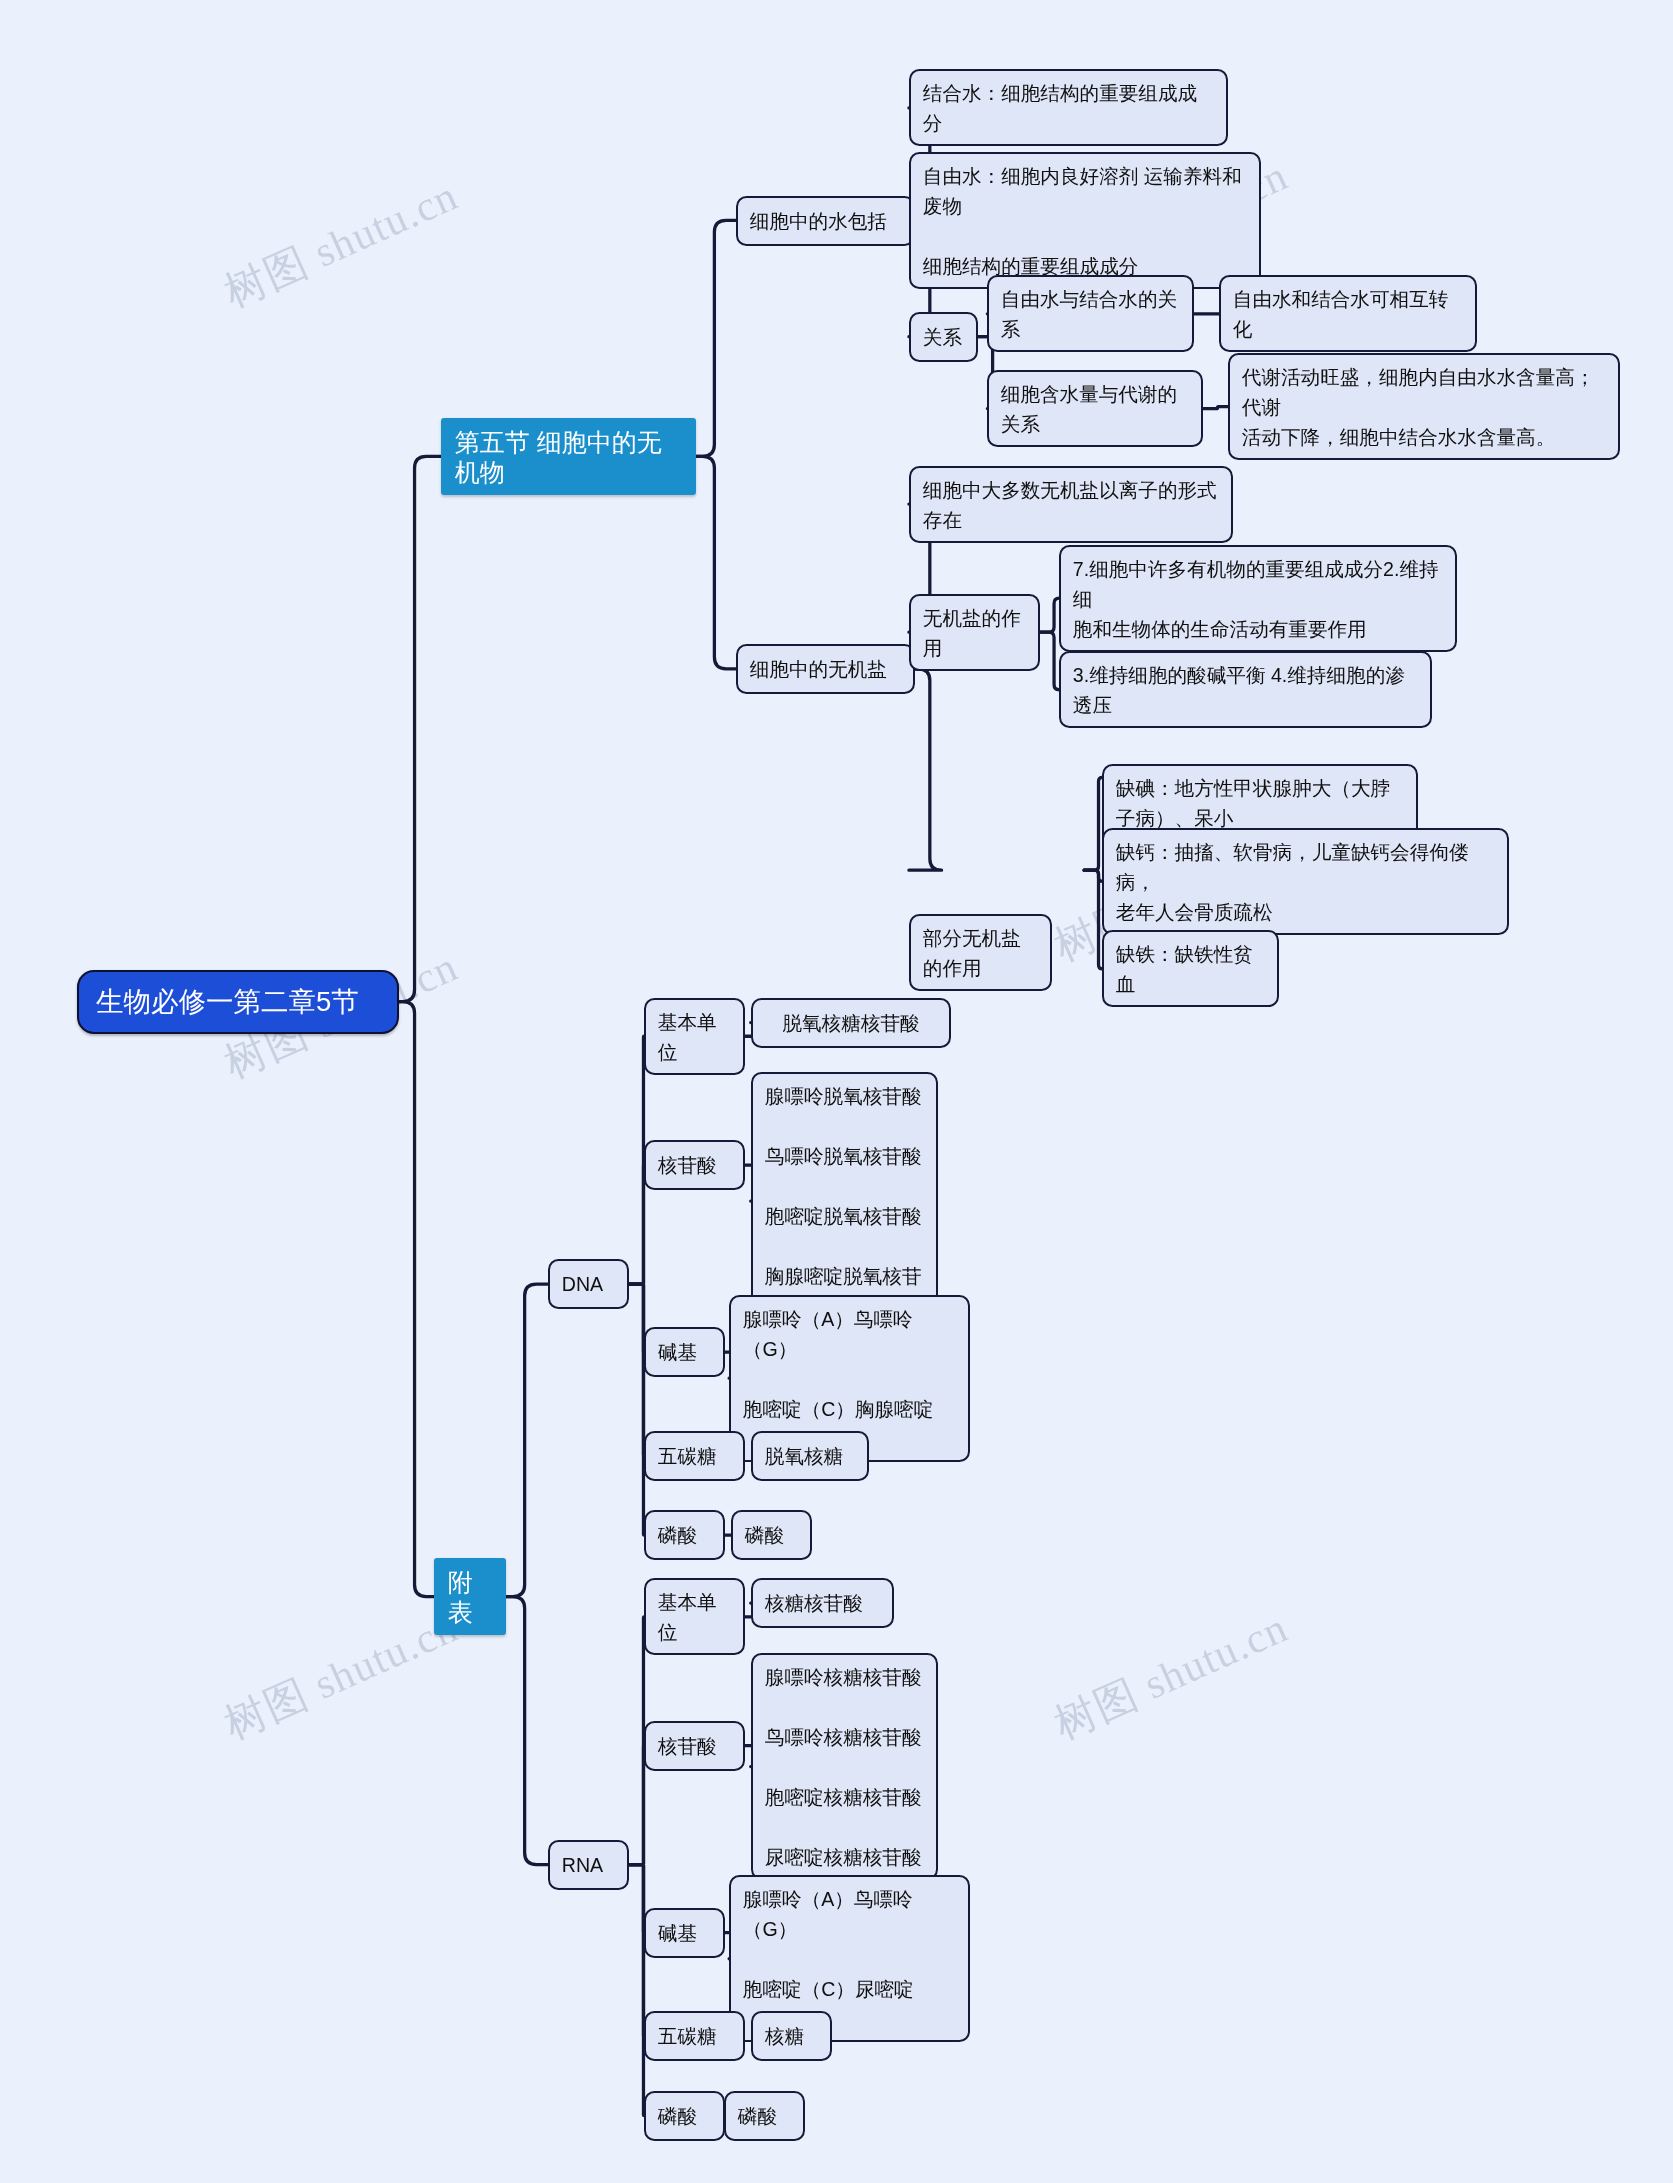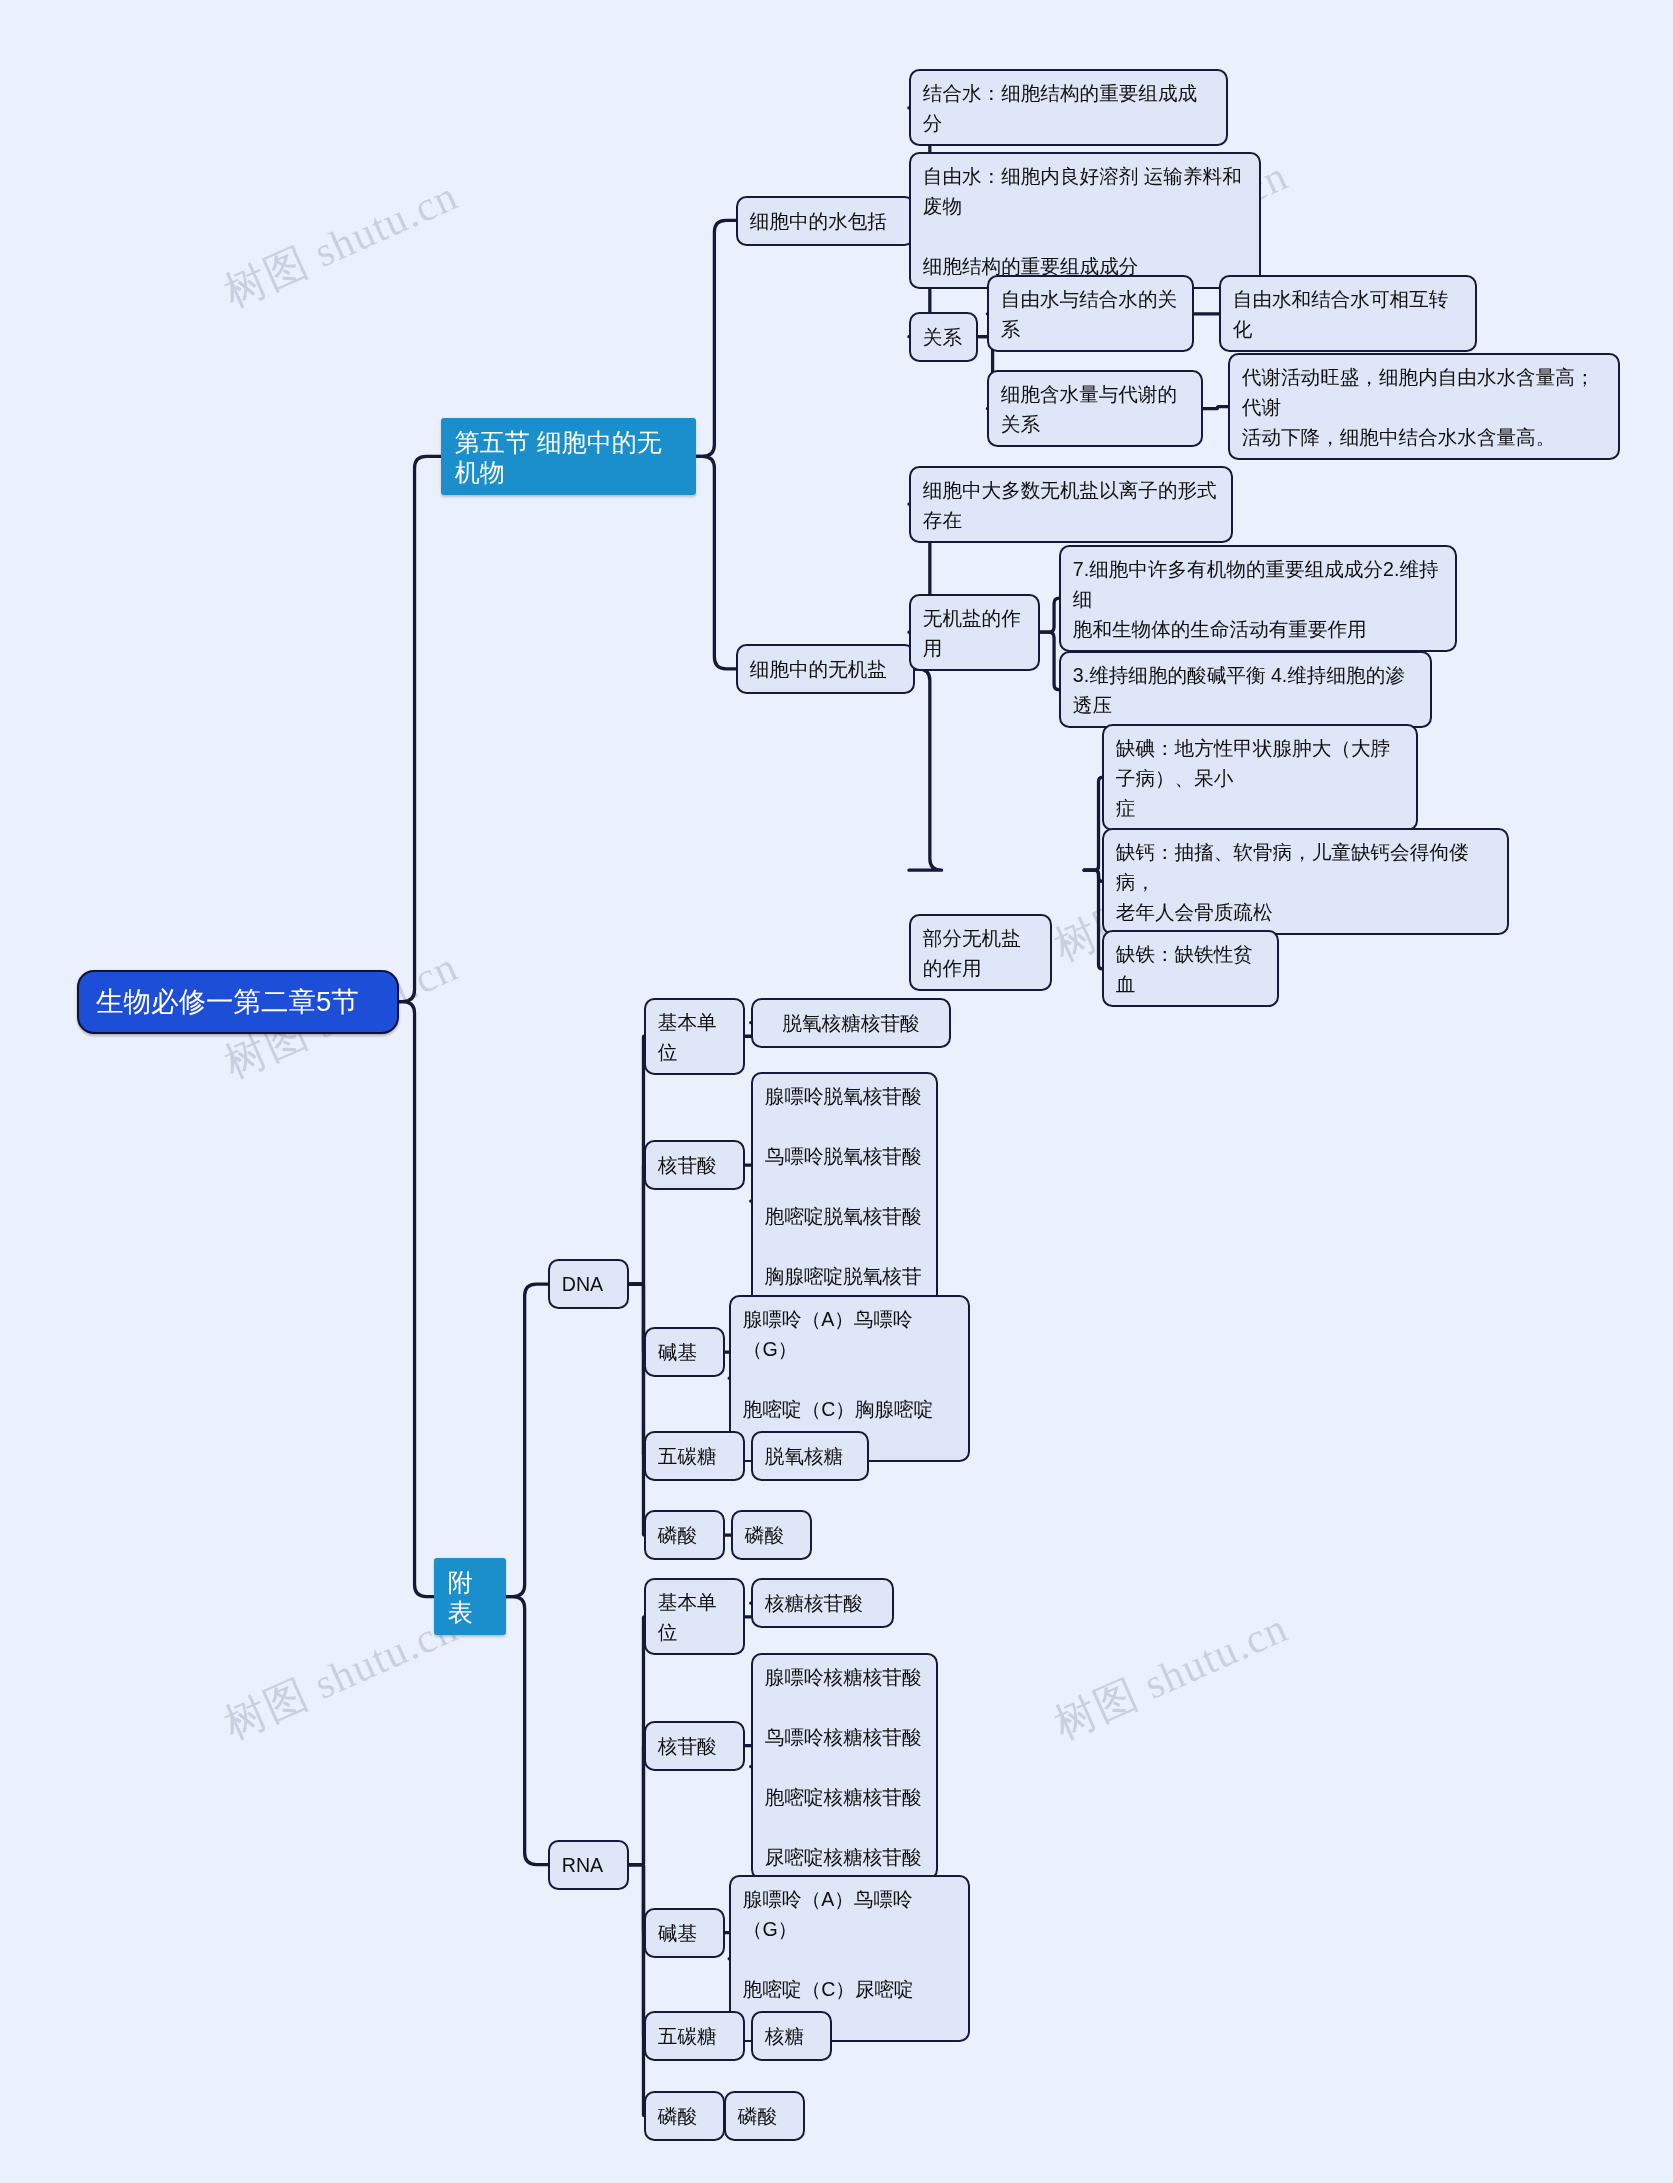--- a/index.html
+++ b/index.html
@@ -109,21 +109,21 @@
       <div class="node" id="n-rel-free-bound" style="left: 987px; top: 275px; width: 207px; min-height: 50px;"><span>自由水与结合水的关系</span></div>
       <div class="node" id="n-rel-convert" style="left: 1219px; top: 275px; width: 258px; min-height: 50px;"><span>自由水和结合水可相互转化</span></div>
       <div class="node" id="n-rel-content-metabolism" style="left: 987px; top: 370px; width: 216px; min-height: 50px;"><span>细胞含水量与代谢的关系</span></div>
       <div class="node multi" id="n-rel-metab-detail" style="left: 1228px; top: 353px; width: 392px; min-height: 84px;"><span class="ln">代谢活动旺盛，细胞内自由水水含量高；代谢</span><span class="ln">活动下降，细胞中结合水水含量高。</span></div>
       <div class="node" id="n-minerals" style="left: 736px; top: 644px; width: 179px; min-height: 50px;"><span>细胞中的无机盐</span></div>
       <div class="node" id="n-ion-form" style="left: 909px; top: 466px; width: 324px; min-height: 50px;"><span>细胞中大多数无机盐以离子的形式存在</span></div>
       <div class="node" id="n-mineral-function" style="left: 909px; top: 594px; width: 131px; min-height: 50px;"><span>无机盐的作用</span></div>
       <div class="node multi" id="n-mf-1" style="left: 1059px; top: 545px; width: 398px; min-height: 81px;"><span class="ln">7.细胞中许多有机物的重要组成成分2.维持细</span><span class="ln">胞和生物体的生命活动有重要作用</span></div>
       <div class="node" id="n-mf-2" style="left: 1059px; top: 651px; width: 373px; min-height: 50px;"><span>3.维持细胞的酸碱平衡 4.维持细胞的渗透压</span></div>
       <div class="node" id="n-partial-mineral-function" style="left: 909px; top: 878px; width: 143px; min-height: 50px; margin-top: 36px;"><span>部分无机盐的作用</span></div>
-      <div class="node multi" id="n-pmf-iodine" style="left: 1102px; top: 724px; width: 316px; min-height: 81px;"><span class="ln">缺碘：地方性甲状腺肿大（大脖子病）、呆小</span><span class="ln">症</span></div>
+      <div class="node multi" id="n-pmf-iodine" style="left: 1102px; top: 764px; width: 316px; min-height: 81px;"><span class="ln">缺碘：地方性甲状腺肿大（大脖子病）、呆小</span><span class="ln">症</span></div>
       <div class="node multi" id="n-pmf-calcium" style="left: 1102px; top: 828px; width: 407px; min-height: 81px;"><span class="ln">缺钙：抽搐、软骨病，儿童缺钙会得佝偻病，</span><span class="ln">老年人会骨质疏松</span></div>
       <div class="node" id="n-pmf-iron" style="left: 1102px; top: 930px; width: 177px; min-height: 50px;"><span>缺铁：缺铁性贫血</span></div>
       <div class="node accent" id="n-appendix" style="left: 434px; top: 1558px; width: 72px; min-height: 50px;"><span>附表</span></div>
       <div class="node" id="n-dna" style="left: 548px; top: 1259px; width: 81px; min-height: 50px;"><span>DNA</span></div>
       <div class="node" id="n-dna-basic-unit" style="left: 644px; top: 998px; width: 101px; min-height: 50px;"><span>基本单位</span></div>
       <div class="node" id="n-dna-bu-val" style="left: 751px; top: 998px; width: 200px; min-height: 50px; justify-content: center;"><span>脱氧核糖核苷酸</span></div>
       <div class="node" id="n-dna-nucleotide" style="left: 644px; top: 1140px; width: 101px; min-height: 50px;"><span>核苷酸</span></div>
       <div class="node multi" id="n-dna-nt-val" style="left: 751px; top: 1072px; width: 187px; min-height: 183px;"><span class="ln">腺嘌呤脱氧核苷酸</span><span class="ln">&nbsp;</span><span class="ln">鸟嘌呤脱氧核苷酸</span><span class="ln">&nbsp;</span><span class="ln">胞嘧啶脱氧核苷酸</span><span class="ln">&nbsp;</span><span class="ln">胸腺嘧啶脱氧核苷酸</span></div>
       <div class="node" id="n-dna-base" style="left: 644px; top: 1327px; width: 81px; min-height: 50px;"><span>碱基</span></div>
       <div class="node multi" id="n-dna-base-val" style="left: 729px; top: 1295px; width: 241px; min-height: 112px;"><span class="ln">腺嘌呤（A）鸟嘌呤（G）</span><span class="ln">&nbsp;</span><span class="ln">胞嘧啶（C）胸腺嘧啶（T）</span></div>

